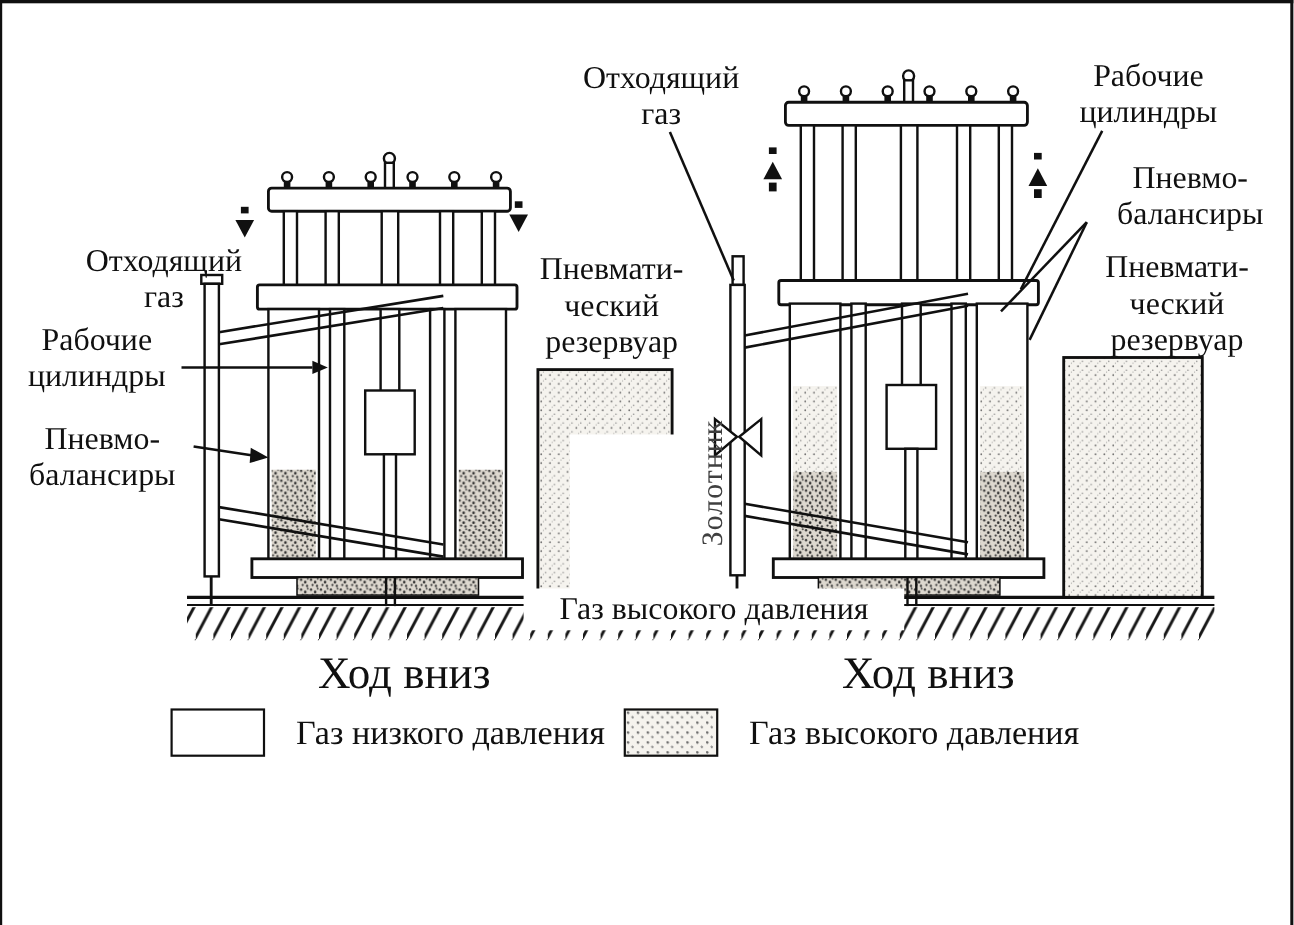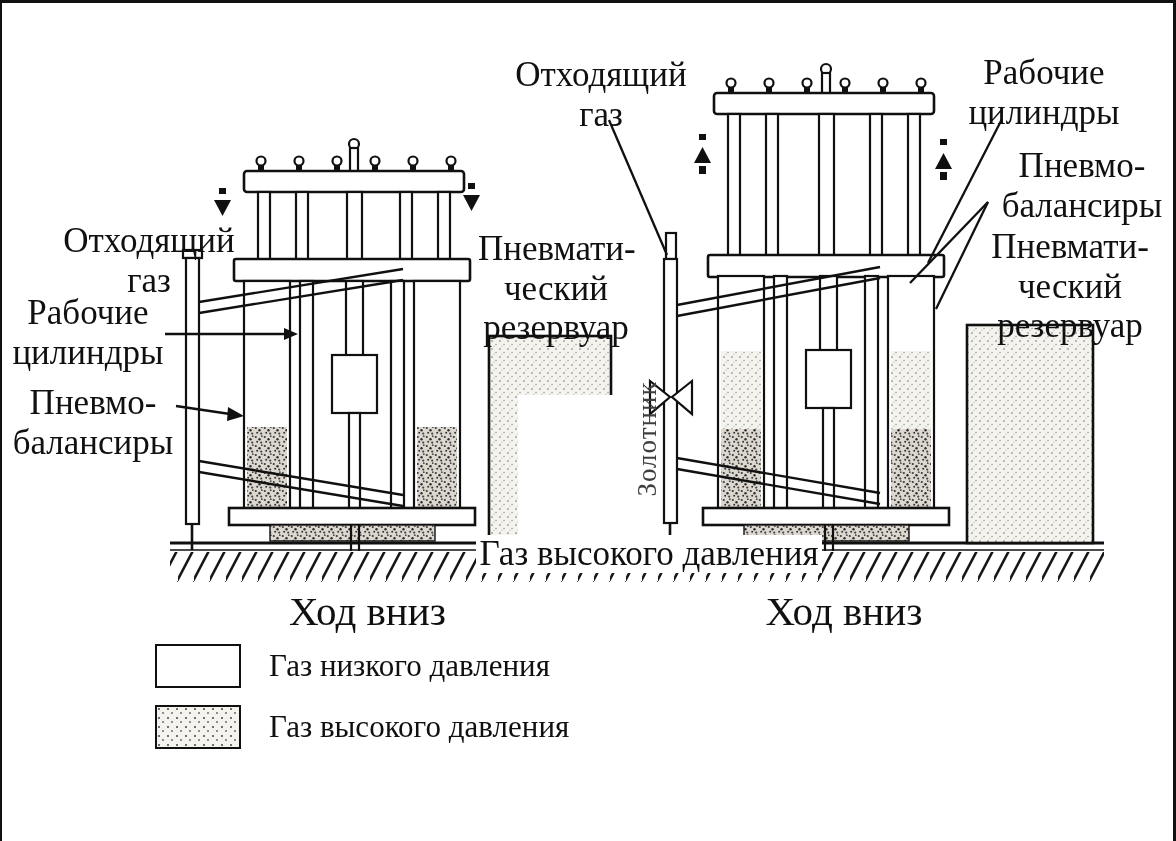--- a/index.html
+++ b/index.html
@@ -4,31 +4,31 @@
 <style>
   * { margin:0; padding:0; box-sizing:border-box; }
   html,body { background:#ffffff; }
   .page {
     position:relative; width:1176px; height:841px; background:#ffffff; overflow:hidden;
     border-top:3px solid #101010; border-left:2px solid #101010; border-right:3px solid #101010;
     font-family:"Liberation Serif","DejaVu Serif",serif; color:#101010;
   }
   .page > svg { position:absolute; left:0; top:0; width:1176px; height:841px; }
   .lbl {
-    position:absolute; font-size:35px; line-height:1.13; text-align:center;
+    position:absolute; font-size:29px; line-height:1.13; text-align:center;
     white-space:pre-line; color:#101010;
   }
   .lbl.al { text-align:center; }
   .caption { position:absolute; font-size:41px; text-align:center; white-space:pre; }
   .rot {
     transform:rotate(-90deg); color:#3f3f3f; font-size:27px; letter-spacing:1px;
     white-space:pre; text-align:center;
   }
   .groundlbl { background:#ffffff; line-height:38px; white-space:pre; }
-  .legend { position:absolute; left:153px; top:641px; display:flex; flex-direction:column; gap:17px; }
+  .legend { position:absolute; left:153px; top:641px; display:flex; flex-direction:row; gap:17px; }
   .legend-row { display:flex; align-items:center; }
   .sw { width:86px; height:44px; border:2.5px solid #101010; flex:0 0 auto; }
   .sw-low { background:#ffffff; }
   .sw-high {
     background-color:#f5f3ee;
     background-image:
       radial-gradient(circle at 2px 2px, #6f6f6f 1px, transparent 1.4px),
       radial-gradient(circle at 6px 6px, #8e8e8e 0.9px, transparent 1.3px);
     background-size:9px 9px;
   }

